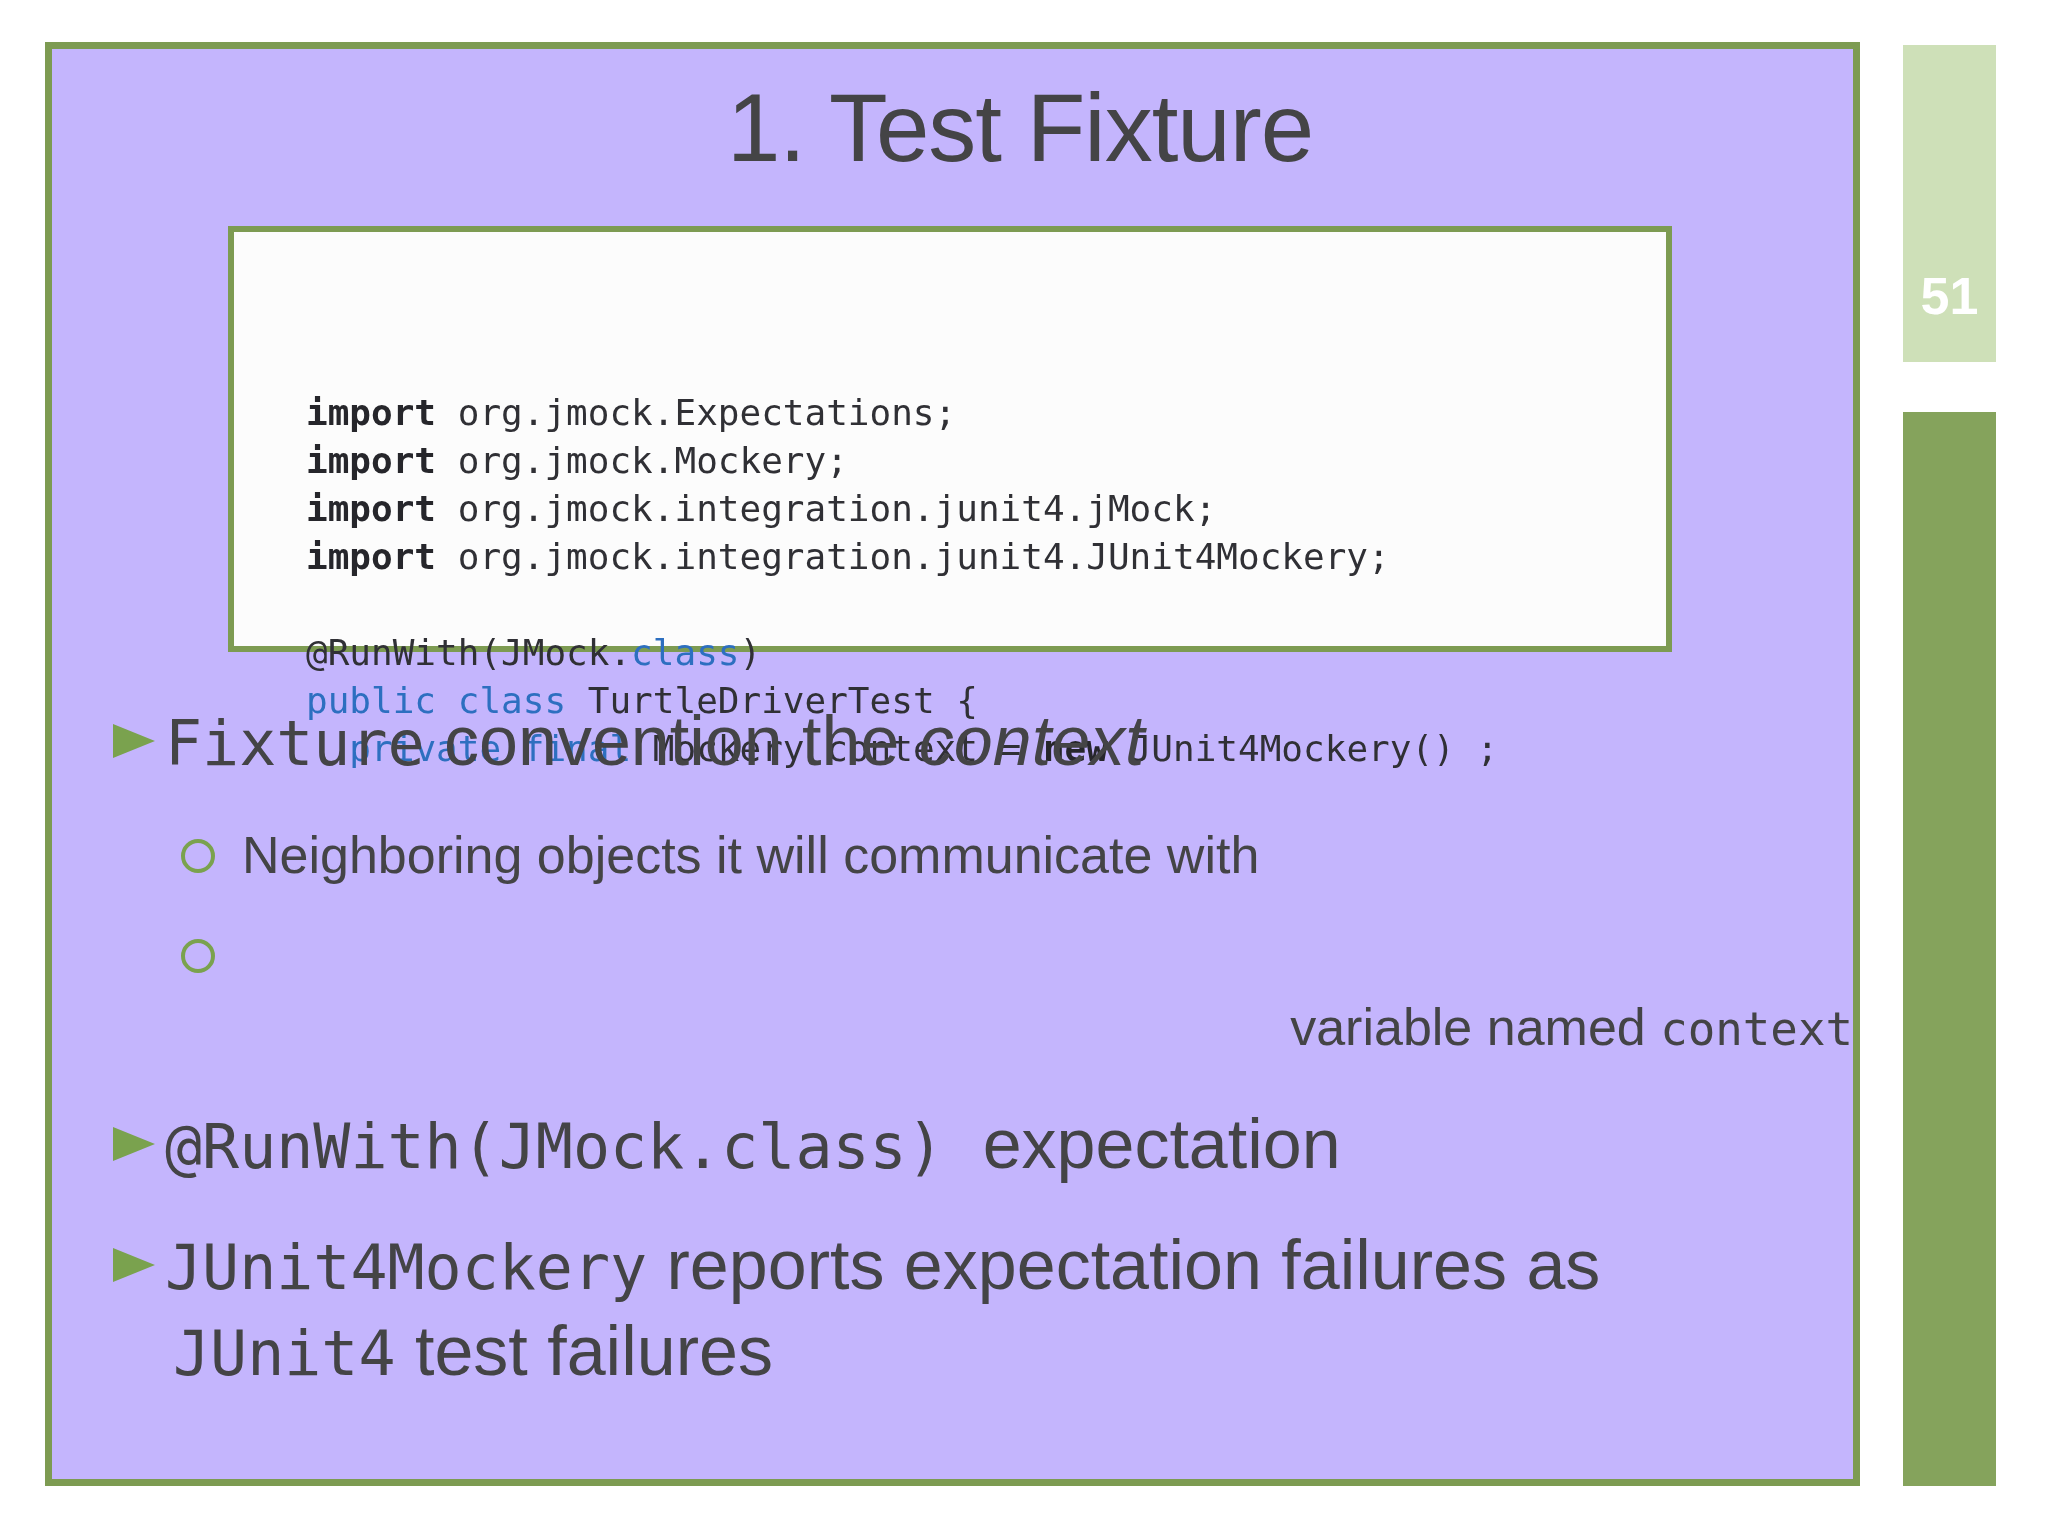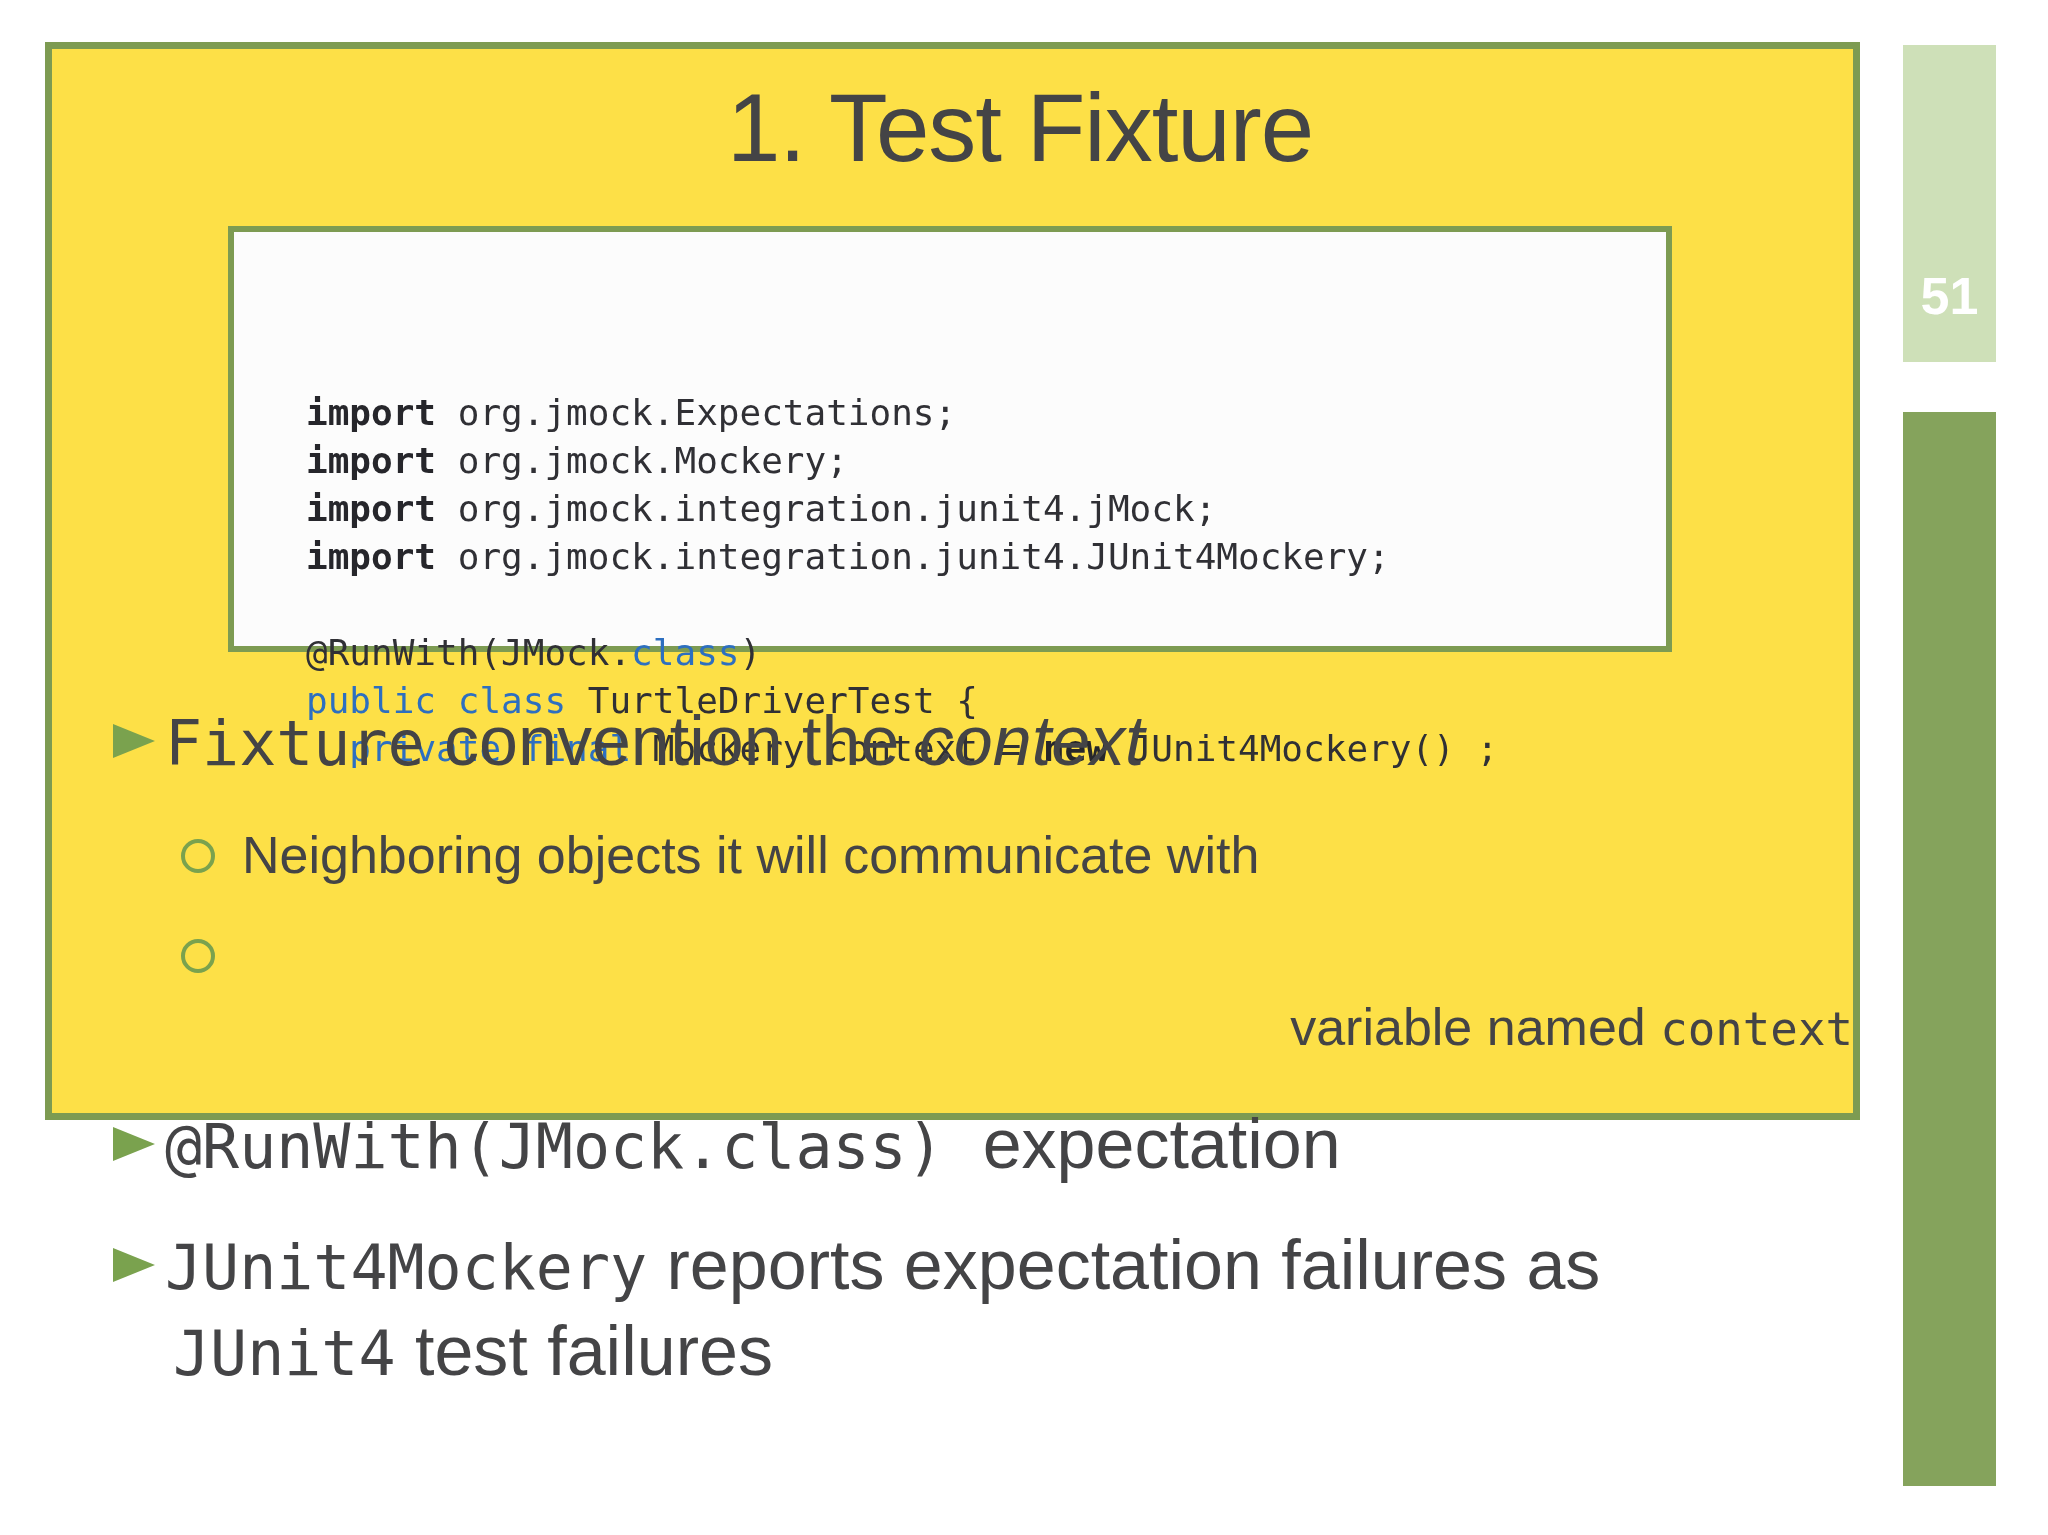--- a/index.html
+++ b/index.html
@@ -14,23 +14,23 @@
     --page-number-white:#ffffff;
   }
   html,body{margin:0;padding:0;}
   body{
     width:2048px;height:1535px;position:relative;background:#ffffff;
     font-family:"Liberation Sans","DejaVu Sans",sans-serif;
     overflow:hidden;
   }
   
   .slide{
-    position:absolute;left:45px;top:42px;width:1815px;height:1078px;
+    position:absolute;left:45px;top:42px;width:1815px;height:1444px;
     border:7px solid var(--accent-green);
-    background:#fde047;box-sizing:border-box;
+    background:#c4b5fd;box-sizing:border-box;
   }
   
   .title{
     position:absolute;left:0;top:24px;width:1936px;
     text-align:center;
     font-size:96px;line-height:110px;
     color:var(--text-dark);
     letter-spacing:-1px;
   }
   

